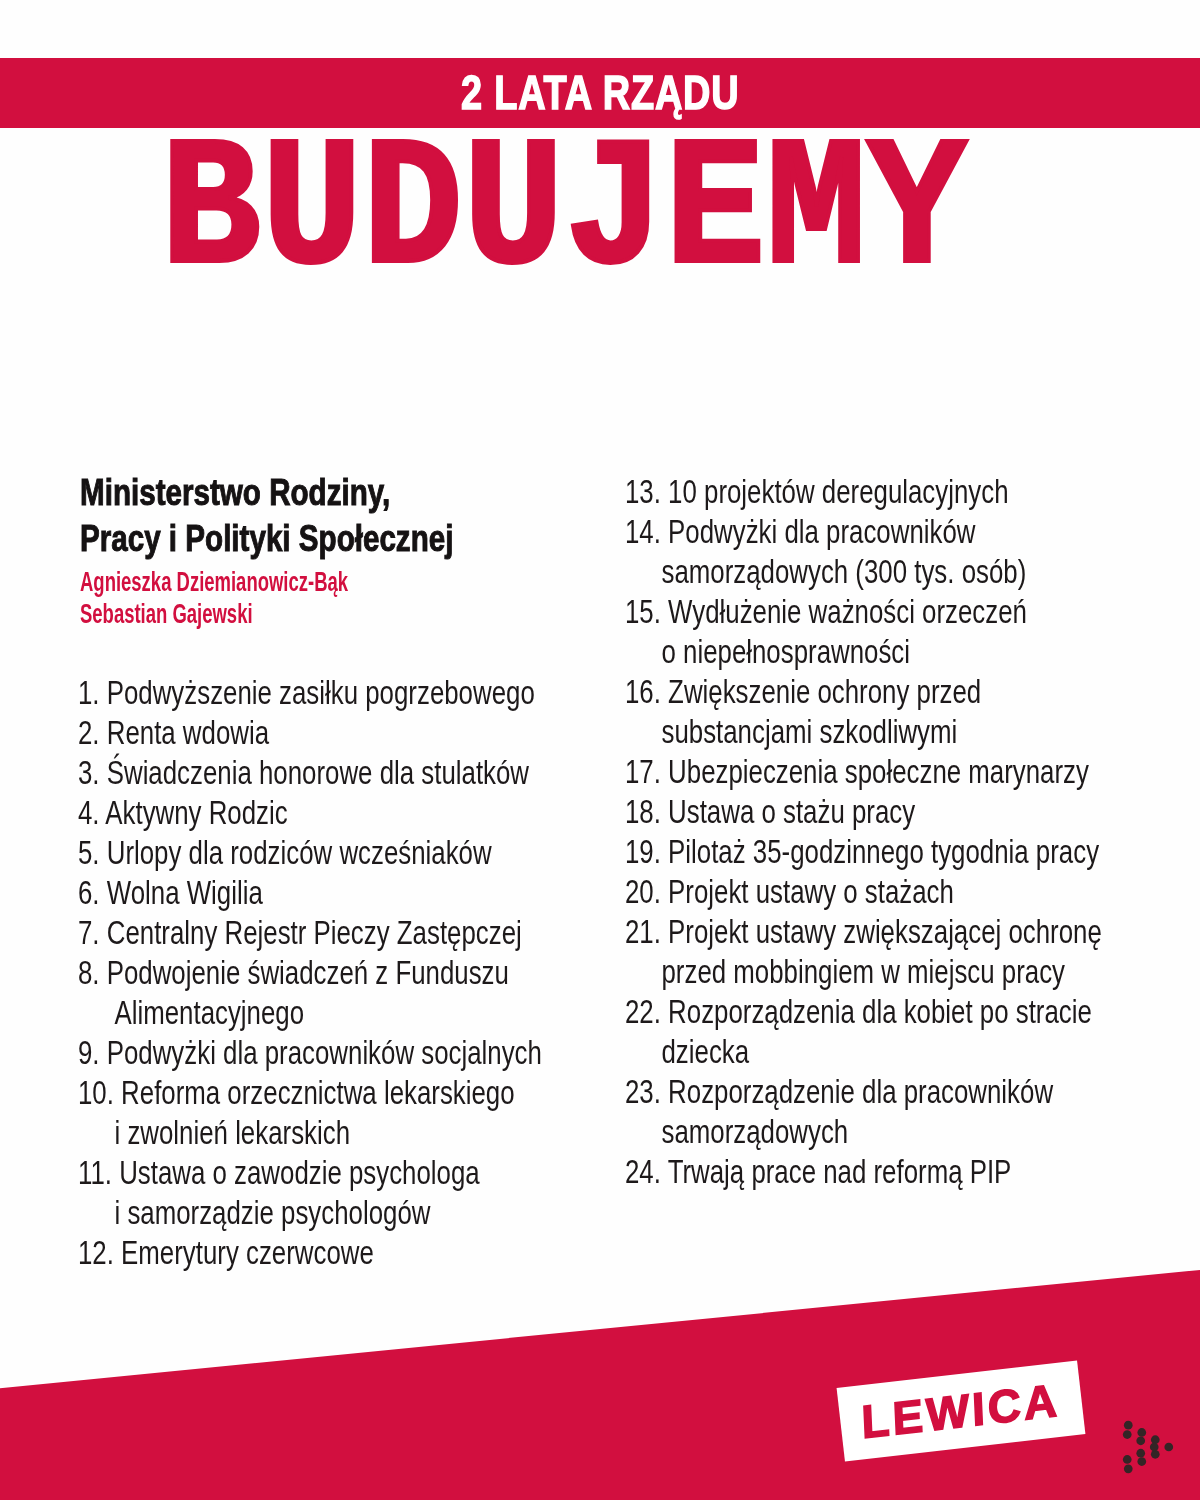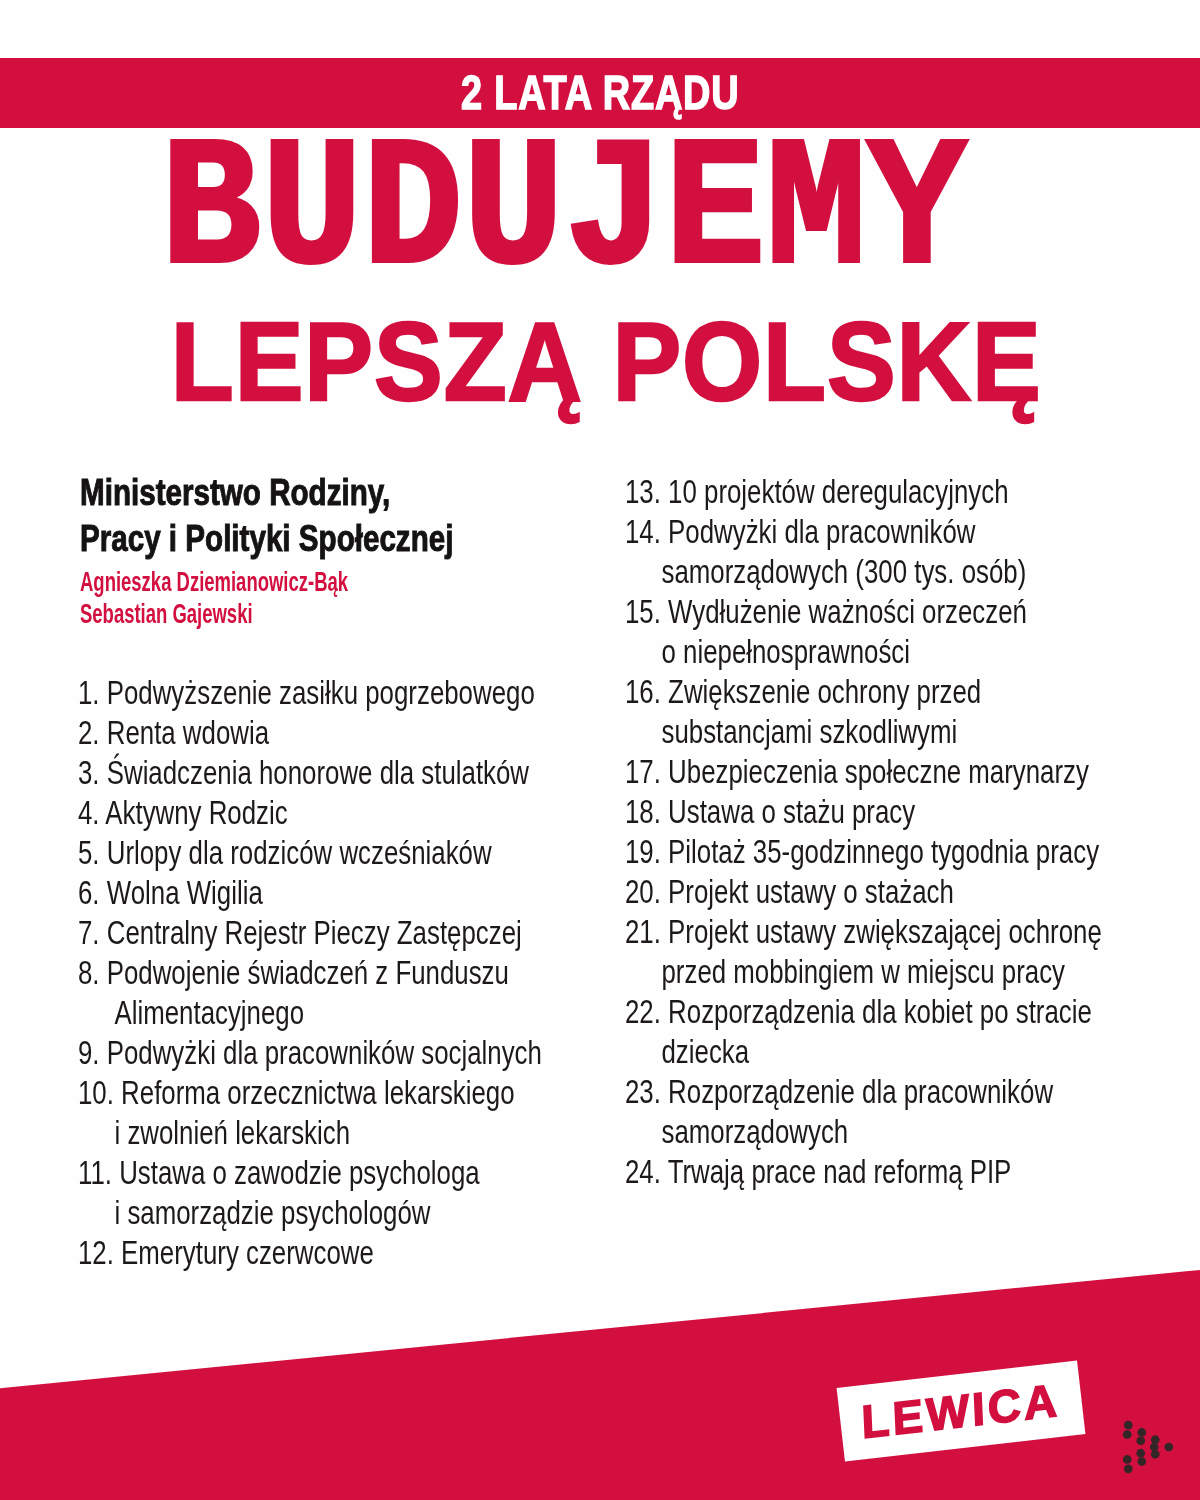--- a/index.html
+++ b/index.html
@@ -87,23 +87,20 @@
 
 <div class="page">
 
   <div class="top-band">
     <span class="label">2 LATA RZĄDU</span>
   </div>
 
   <div class="h1">
     <span class="tx">BUDUJEMY</span>
   </div>
-  <div class="h2">
-    <span class="tx">LEPSZĄ POLSKĘ</span>
-  </div>
 
   <div class="ministry">
     <div>Ministerstwo Rodziny,</div>
     <div>Pracy i Polityki Społecznej</div>
   </div>
 
   <div class="authors">
     <div>Agnieszka Dziemianowicz-Bąk</div>
     <div>Sebastian Gajewski</div>
   </div>

